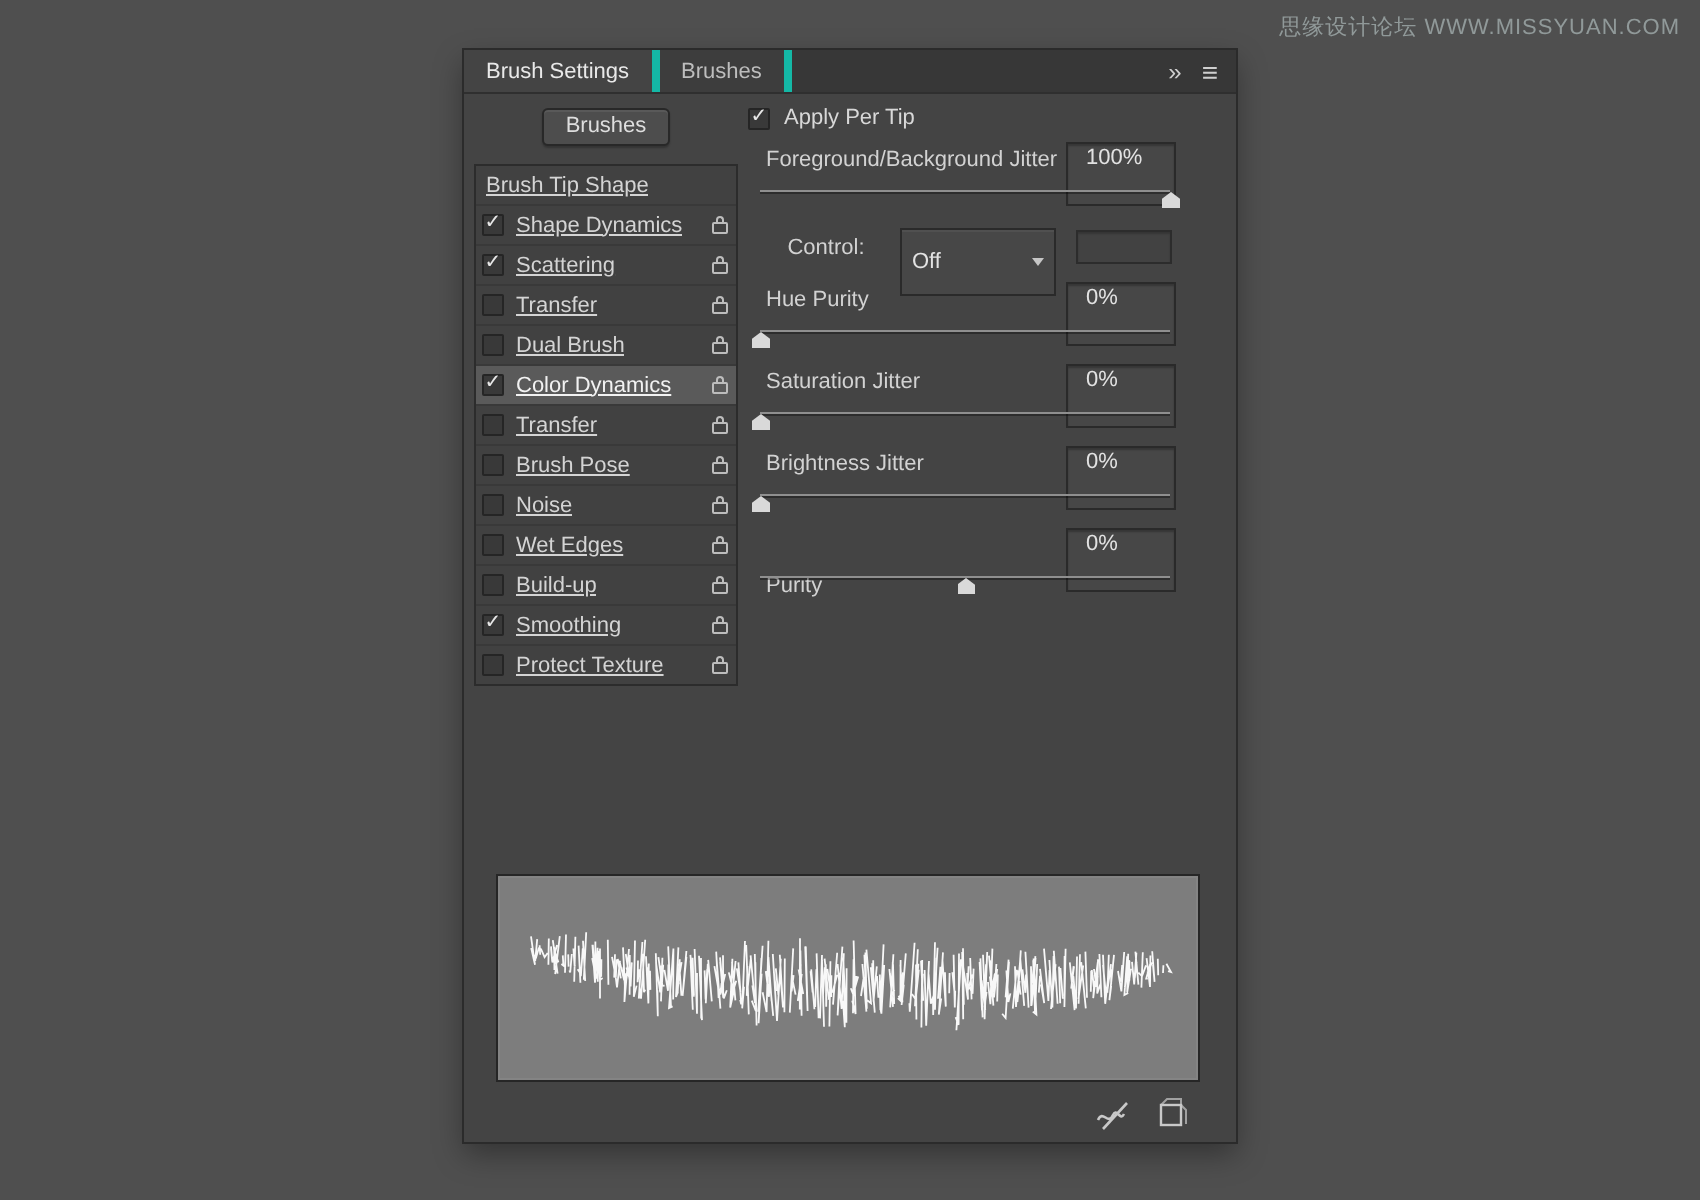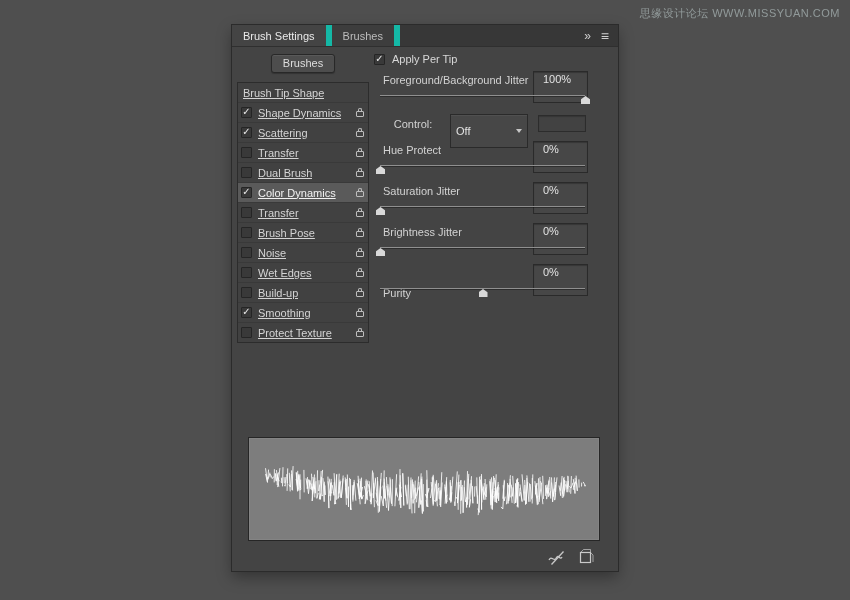--- a/index.html
+++ b/index.html
@@ -24,21 +24,21 @@
   }
 
   
   .tabbar{
     position:absolute;left:0;top:0;right:0;height:21px;
     background:#373737;border-bottom:1px solid #2f2f2f;
     display:flex;align-items:stretch;
   }
   .tab{
     padding:0 11px;font-size:11px;display:flex;align-items:center;
-    color:#bdbdbd;background:#3d3d3d;border-right:6px solid #14b8a6;cursor:default;
+    color:#bdbdbd;background:#3d3d3d;border-right:4px solid #14b8a6;cursor:default;
   }
   .tab.active{background:#444444;color:#e9e9e9;}
   .tab-icons{margin-left:auto;display:flex;align-items:center;gap:10px;padding-right:9px;color:#cfcfcf;}
   .tab-icons span{font-size:12px;line-height:1;cursor:default;}
   .icon-menu{font-size:14px !important;}
 
   
   .brushes-btn{
     position:absolute;left:39px;top:29px;width:64px;height:19px;
     background:#4d4d4d;border:1px solid #282828;border-radius:3px;
@@ -229,21 +229,21 @@
       <div class="thumb" style="left: 100%;"></div>
     </div>
 
     <div class="ctl-label" style="top:90px;">Control:</div>
     <div class="dropdown" style="top:89px;">
       <span>Off</span>
       <span class="dd-arrow"></span>
     </div>
     <div class="box2" style="top:90px;"></div>
 
-    <div class="lbl" style="left:151px;top:117px;">Hue Protect</div>
+    <div class="lbl" style="left:151px;top:117px;">Hue Purity</div>
     <div class="valuebox" style="top:116px;">0%</div>
     <div class="slider" style="top:137px;">
       <div class="track"></div>
       <div class="thumb" style="left: 0%;"></div>
     </div>
 
     <div class="lbl" style="left:151px;top:158px;">Saturation Jitter</div>
     <div class="valuebox" style="top:157px;">0%</div>
     <div class="slider" style="top:178px;">
       <div class="track"></div>

